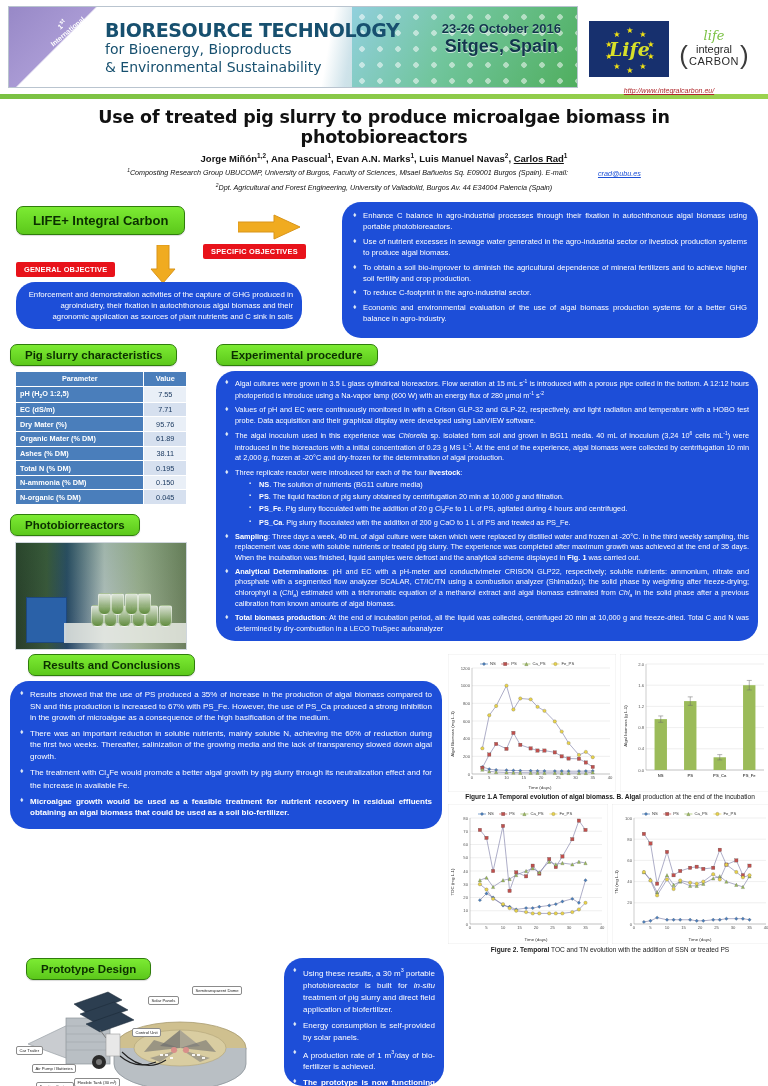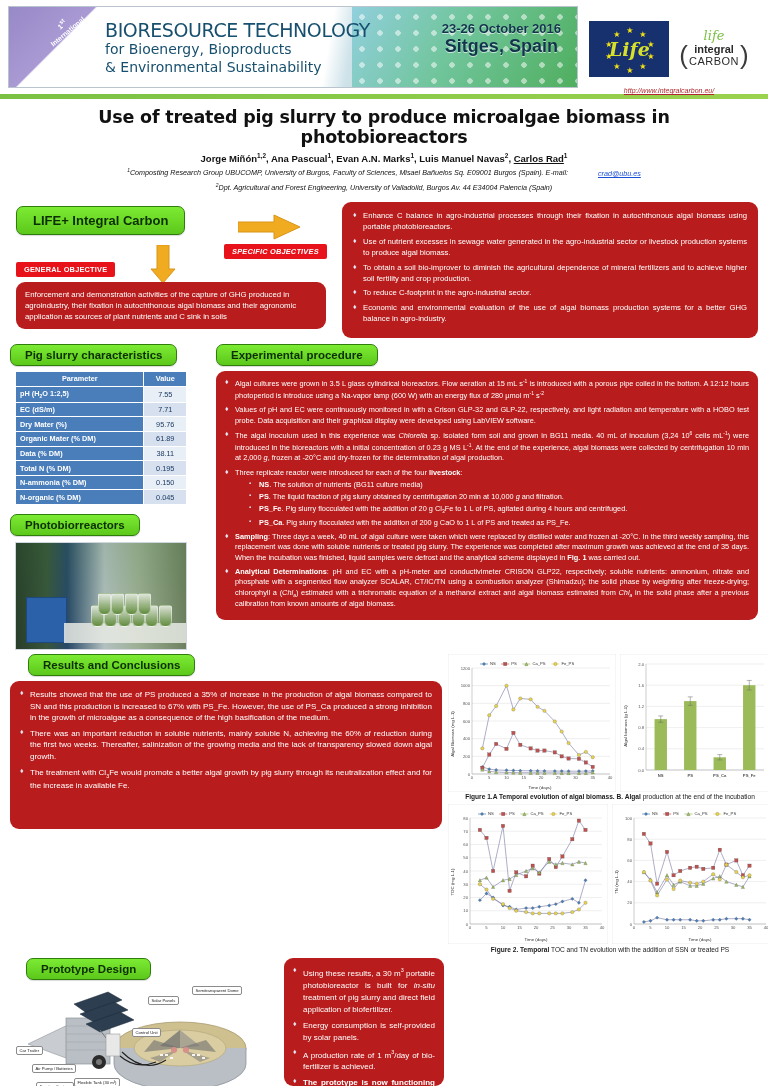--- a/index.html
+++ b/index.html
@@ -27,21 +27,21 @@
   }
   .banner .corner-txt {
     position:absolute; left:6px; top:10px; width:105px; transform:rotate(-40deg);
     color:#fff; font-size:7px; line-height:1.25; font-weight:bold; text-align:center;
   }
   .banner .corner-txt .sup { font-size:6px; vertical-align:super; }
   .banner .btitle {
     position:absolute; left:96px; top:12px; color:#1b4f72;
     font-family:"DejaVu Sans", sans-serif;
   }
-  .banner .btitle .l1 { font-size:19px; font-weight:normal; letter-spacing:-.4px; color:#17506f; display:block; }
+  .banner .btitle .l1 { font-size:19px; font-weight:bold; letter-spacing:-.4px; color:#17506f; display:block; }
   .banner .btitle .l2 { font-size:14px; color:#17506f; display:block; line-height:1.25; }
   .banner .dots {
     position:absolute; right:0; top:0; width:225px; height:82px;
     background:
       radial-gradient(circle at 10px 10px, rgba(255,255,255,.55) 2.5px, transparent 3px) 0 0/18px 16px,
       linear-gradient(120deg,#8ecfdd 0%,#6fc59b 45%,#4fae5d 100%);
     opacity:.95;
   }
   .banner .datebox {
     position:absolute; right:16px; top:14px; text-align:center; color:#12354d;
@@ -56,21 +56,21 @@
   }
   .eu-flag .star { position:absolute; color:#f2e314; font-size:8px; }
   .eu-flag .lifeword {
     color:#d7e02a; font-style:italic; font-weight:bold; font-size:19px;
     font-family:"DejaVu Serif", serif;
   }
   .ic-logo { text-align:center; line-height:1.05; }
   .ic-logo .w1 { color:#7ac143; font-style:italic; font-size:13px; font-family:"DejaVu Serif", serif; display:block; }
   .ic-logo .paren { display:flex; align-items:center; justify-content:center; gap:1px; }
   .ic-logo .paren b { font-size:26px; color:#3b3b3b; font-weight:normal; }
-  .ic-logo .w2 { font-size:11px; color:#2a2a2a; display:block;font-weight:bold; }
+  .ic-logo .w2 { font-size:11px; color:#2a2a2a; display:block; }
   .ic-logo .w3 { font-size:11px; color:#2a2a2a; display:block; letter-spacing:.5px; }
   .ic-url { position:absolute; bottom:-2px; left:0; width:100%; text-align:center;
             font-size:7px; color:#b0282c; font-style:italic; text-decoration:underline; }
   .greenbar { height:5px; background:linear-gradient(90deg,#7ac143,#9bd24e); margin:2px 0 0 0; }
 
   
   .title-block { text-align:center; padding:8px 14px 4px 14px; }
   .ptitle { font-size:17.5px; font-weight:bold; color:#111; font-family:"DejaVu Sans", sans-serif; letter-spacing:-.2px; }
   .authors { font-size:9.5px; font-weight:bold; margin-top:5px; color:#111; }
   .authors u { text-decoration:underline; }
@@ -81,43 +81,43 @@
 
   
   .green-pill {
     display:inline-block; background:#6fe02a;
     background:linear-gradient(180deg,#7ceb33,#5cc81b);
     border:1.2px solid #2f7d0b; border-radius:7px;
     color:#0b2f00; font-weight:bold; padding:4px 14px; font-size:11.5px;
     box-shadow:0 1px 1px rgba(0,0,0,.15);
   }
   .blue-box {
-    background:#b91c1c; color:#ffffff; border-radius:9px; padding:7px 9px;
+    background:#1d4ed8; color:#ffffff; border-radius:19px; padding:7px 9px;
     font-size:7.6px; line-height:1.42;
   }
   .red-tag {
     display:inline-block; background:#e8121a; color:#fff; font-weight:bold;
     font-size:7.4px; padding:3px 8px; border-radius:2px; letter-spacing:.2px;
   }
   ul.bul { list-style:none; margin:0; padding:0; }
   ul.bul > li { position:relative; padding-left:10px; margin-bottom:4px; text-align:justify; }
   ul.bul > li:before { content:"\2666"; position:absolute; left:0; top:-1px; font-size:7px; color:#dfe9f5; }
   ul.sub { list-style:none; margin:2px 0 2px 14px; padding:0; }
   ul.sub > li { position:relative; padding-left:10px; margin-bottom:2px; text-align:justify; }
   ul.sub > li:before { content:"\25AA"; position:absolute; left:0; top:-1px; font-size:6px; color:#d7e4f2; }
 
   
   .obj-row { display:flex; padding:4px 10px 0 10px; gap:0; }
   .obj-left { flex:0 0 332px; position:relative; height:136px; }
   .lifepill { position:absolute; left:6px; top:4px; }
   .arrow-right { position:absolute; left:228px; top:12px; }
   .arrow-down  { position:absolute; left:140px; top:43px; }
   .tag-general { position:absolute; left:6px; top:60px; }
-  .tag-specific{ position:absolute; left:214px; top:42px;font-style:italic; }
-  .gen-box { position:absolute; left:6px; top:80px; width:310px; }
+  .tag-specific{ position:absolute; left:193px; top:42px; }
+  .gen-box { position:absolute; left:6px; top:80px; width:286px;text-align:right; }
   .obj-right { flex:1; }
 
   
   .mid-row { display:flex; padding:6px 10px 0 10px; gap:24px; }
   .col-left { flex:0 0 182px; }
   .col-right{ flex:1; }
   table.pig { border-collapse:collapse; width:172px; margin:5px 0 0 5px; font-size:7.3px; }
   table.pig th {
     background:#4a7ebb; color:#fff; font-weight:bold; padding:2.5px 4px;
     border:1px solid #ffffff; text-align:center;
@@ -276,21 +276,21 @@
           </tr>
         <tr>
             <td class="p">Dry Mater (%)</td>
             <td class="v">95.76</td>
           </tr>
         <tr>
             <td class="p">Organic Mater (% DM)</td>
             <td class="v">61.89</td>
           </tr>
         <tr>
-            <td class="p">Data (% DM)</td>
+            <td class="p">Ashes (% DM)</td>
             <td class="v">38.11</td>
           </tr>
         <tr>
             <td class="p">Total N (% DM)</td>
             <td class="v">0.195</td>
           </tr>
         <tr>
             <td class="p">N-ammonia (% DM)</td>
             <td class="v">0.150</td>
           </tr>
@@ -330,33 +330,35 @@
         <li>Three replicate reactor were introduced for each of the four <b>livestock</b>:
           <ul class="sub">
             <li><b>NS</b><span>. The solution of nutrients (BG11 culture media)</span></li>
             <li><b>PS</b>. The liquid fraction of pig slurry obtained by centrifugation 20 min at 10,000 <i>g</i> and filtration.</li>
             <li><b>PS_Fe</b>. Pig slurry flocculated with the addition of 20 g Cl<sub>3</sub>Fe to 1 L of PS, agitated during 4 hours and centrifuged.</li>
             <li><b>PS_Ca</b><span>. Pig slurry flocculated with the addition of 200 g CaO to 1 L of PS and treated as PS_Fe.</span></li>
           </ul>
         </li>
         <li><b>Sampling</b>: Three days a week, 40 mL of algal culture were taken which were replaced by distilled water and frozen at -20°C. In the third weekly sampling, this replacement was done with soluble nutrients or treated pig slurry. The experience was completed after maximum growth was achieved at the end of 35 days. When the incubation was finished, liquid samples were defrost and the analytical scheme displayed in <b>Fig. 1</b> was carried out.</li>
         <li><b>Analytical Determinations</b>: pH and EC with a pH-meter and conductivimeter CRISON GLP22, respectively; soluble nutrients: ammonium, nitrate and phosphate with a segmented flow analyzer SCALAR, CT/IC/TN using a combustion analyzer (Shimadzu); the solid phase by weighting after freeze-drying; chlorophyll a (<i>Chl<sub>a</sub></i>) estimated with a trichromatic equation of a methanol extract and algal biomass estimated from <i>Chl<sub>a</sub></i> in the solid phase after a previous calibration from known amounts of algal biomass.</li>
+        <li style="margin-bottom:0"><b>Total biomass production</b><span>: At the end of incubation period, all the liquid was collected, centrifuged 20 min at 10,000 g and freeze-dried. Total C and N was determined by dry-combustion in a LECO TruSpec autoanalyzer</span></li>
       </ul>
     </div>
   </div>
 </div>
 
 <div class="res-row">
   <div class="res-left">
     <span class="green-pill" style="margin-left:18px">Results and Conclusions</span>
     <div class="blue-box" style="margin-top:5px;font-size:8px;line-height:1.45;padding:8px 10px;height:148px;">
       <ul class="bul">
         <li>Results showed that the use of PS produced a 35% of increase in the production of algal biomass compared to SN and this production is increased to 67% with PS_Fe. However, the use of PS_Ca produced a strong inhibition in the growth of microalgae as a consequence of the high basification of the medium.</li>
         <li>There was an important reduction in soluble nutrients, mainly soluble N, achieving the 60% of reduction during the first two weeks. Thereafter, salinization of the growing media and the lack of transparency slowed down algal growth.</li>
         <li>The treatment with Cl<sub>3</sub>Fe would promote a better algal growth by pig slurry through its neutralization effect and for the increase in available Fe.</li>
+        <li style="font-weight:bold">Microalgae growth would be used as a feasible treatment for nutrient recovery in residual effluents obtaining an algal biomass that could be used as a soil bio-fertilizer.</li>
       </ul>
     </div>
   </div>
 
   <div class="res-right">
     <div class="chart-pair">
       <svg class="cv" width="168" height="138" viewBox="0 0 168 138">
         <rect x="0" y="0" width="168" height="138" fill="#fff" stroke="#d9d9d9" stroke-width="0.5"></rect>
         <g id="f1a-y">
             <line x1="24" y1="120" x2="162" y2="120" stroke="#d6d6d6" stroke-width="0.4"></line>

